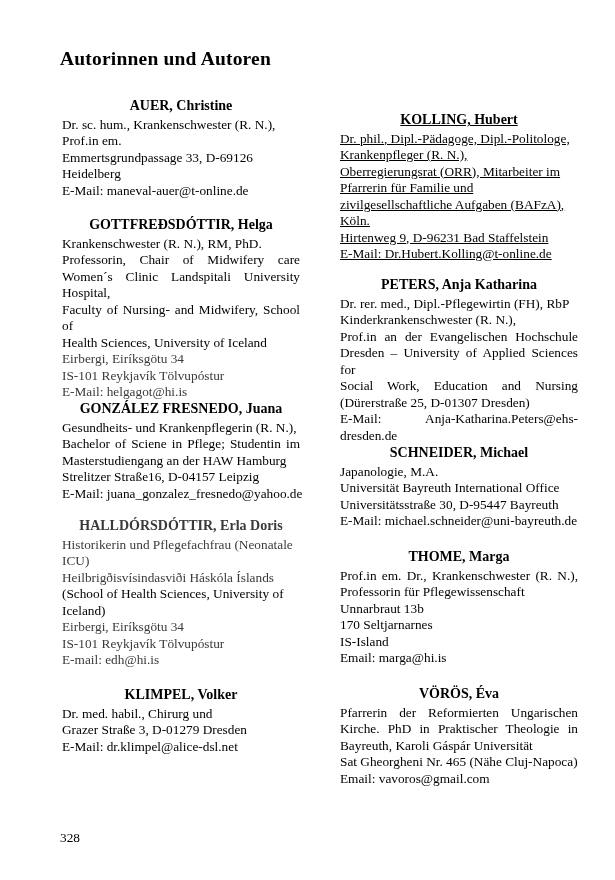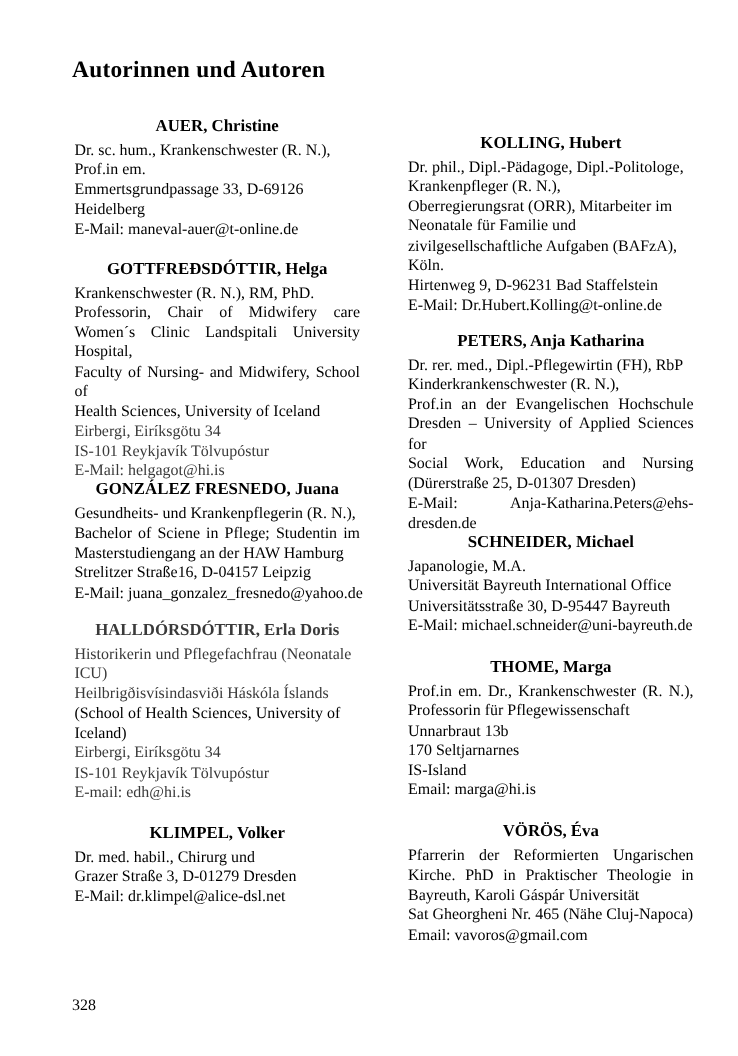--- a/index.html
+++ b/index.html
@@ -22,21 +22,21 @@
     margin:0;line-height:26px;
   }
   .entry{position:absolute;width:242px;}
   .col-l{left:44px;}
   .col-r{left:322px;}
   .e-l1{top:98px;}
   .e-l2{top:217px;}
   .e-l3{top:401px;}
   .e-l4{top:518px;}
   .e-l5{top:687px;}
-  .e-r1{top:112px;}
+  .e-r1{top:112px;text-decoration:underline;}
   .e-r2{top:277px;}
   .e-r3{top:445px;}
   .e-r4{top:549px;}
   .e-r5{top:686px;}
   .aname{
     margin:0;
     font-size:14px;font-weight:bold;
     line-height:16.5px;
     white-space:nowrap;
     text-align:center;
@@ -124,21 +124,21 @@
         <div class="line">E-Mail: dr.klimpel@alice-dsl.net</div>
       </div>
   </div>
 
   <div class="entry col-r e-r1">
     <h2 class="aname">KOLLING, Hubert</h2>
     <div class="details">
         <div class="line">Dr. phil., Dipl.-Pädagoge, Dipl.-Politologe,</div>
         <div class="line">Krankenpfleger (R. N.),</div>
         <div class="line">Oberregierungsrat (ORR), Mitarbeiter im</div>
-        <div class="line">Neonatale für Familie und</div>
+        <div class="line">Pfarrerin für Familie und</div>
         <div class="line">zivilgesellschaftliche Aufgaben (BAFzA),</div>
         <div class="line">Köln.</div>
         <div class="line">Hirtenweg 9, D-96231 Bad Staffelstein</div>
         <div class="line">E-Mail: Dr.Hubert.Kolling@t-online.de</div>
       </div>
   </div>
 
   <div class="entry col-r e-r2">
     <h2 class="aname">PETERS, Anja Katharina</h2>
     <div class="details">

